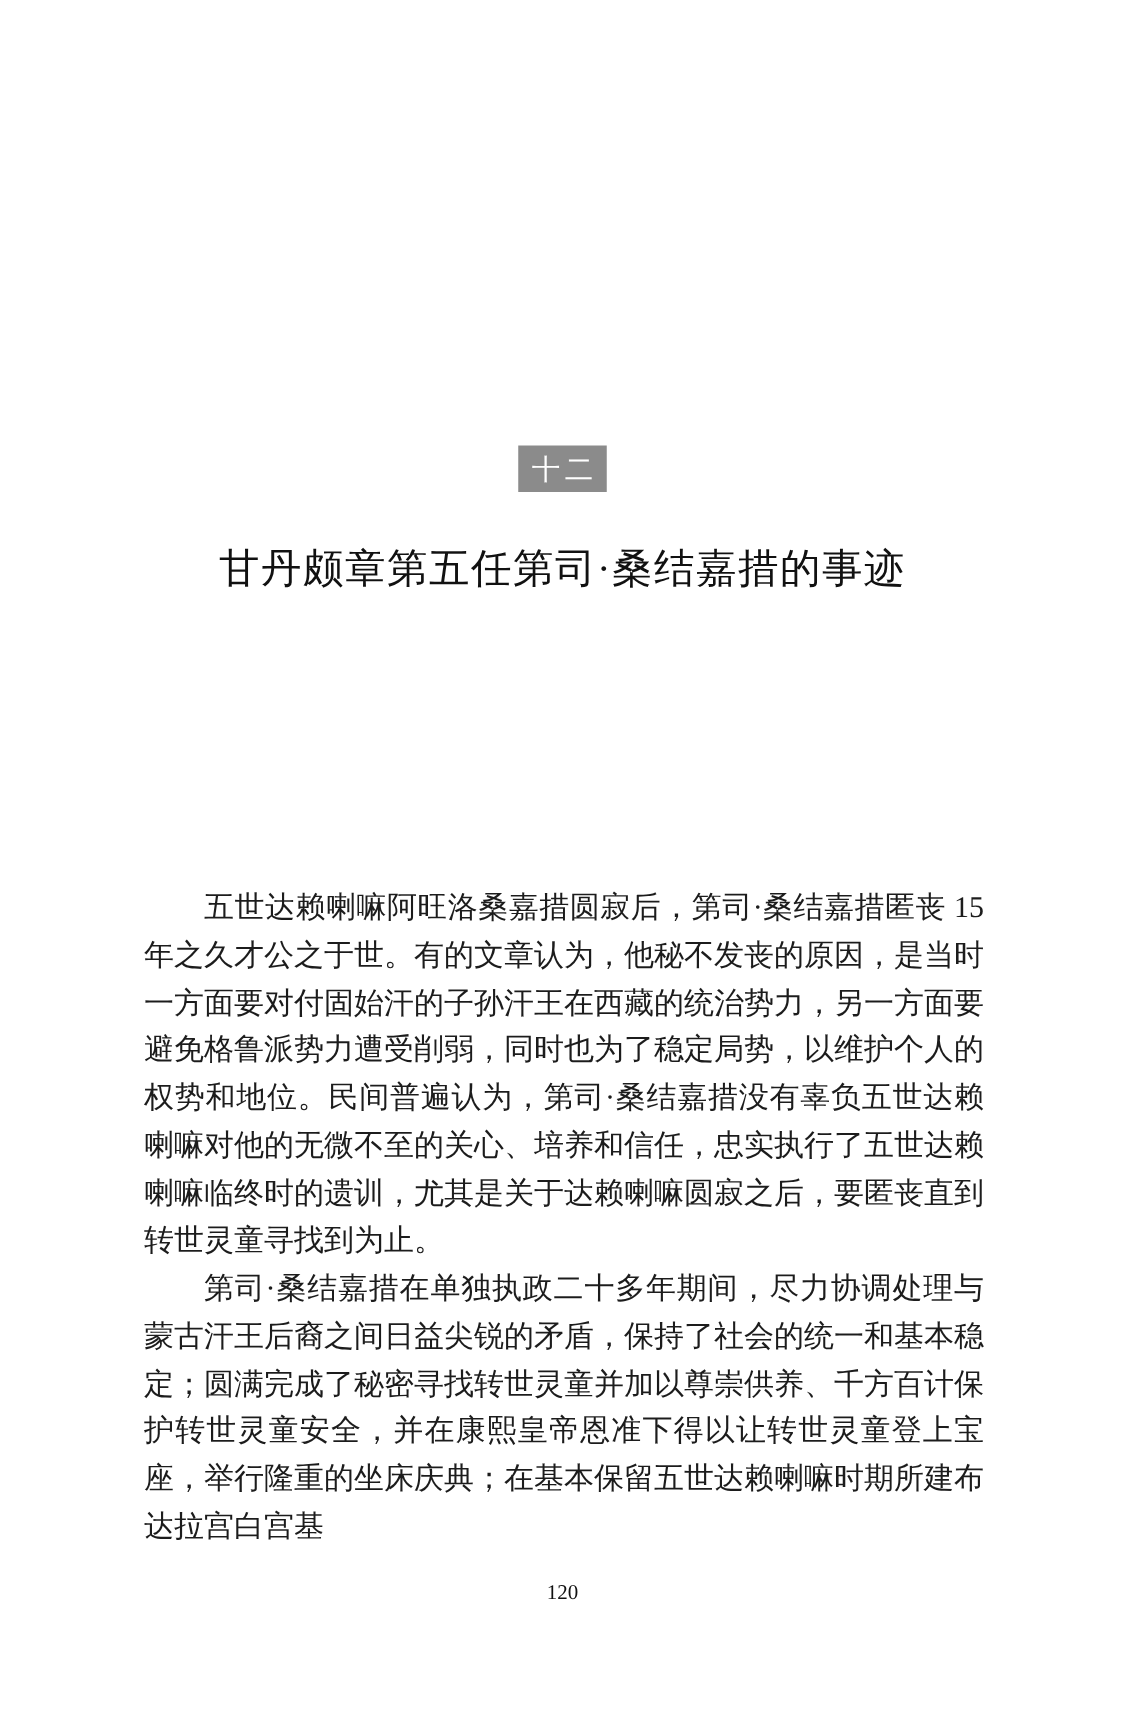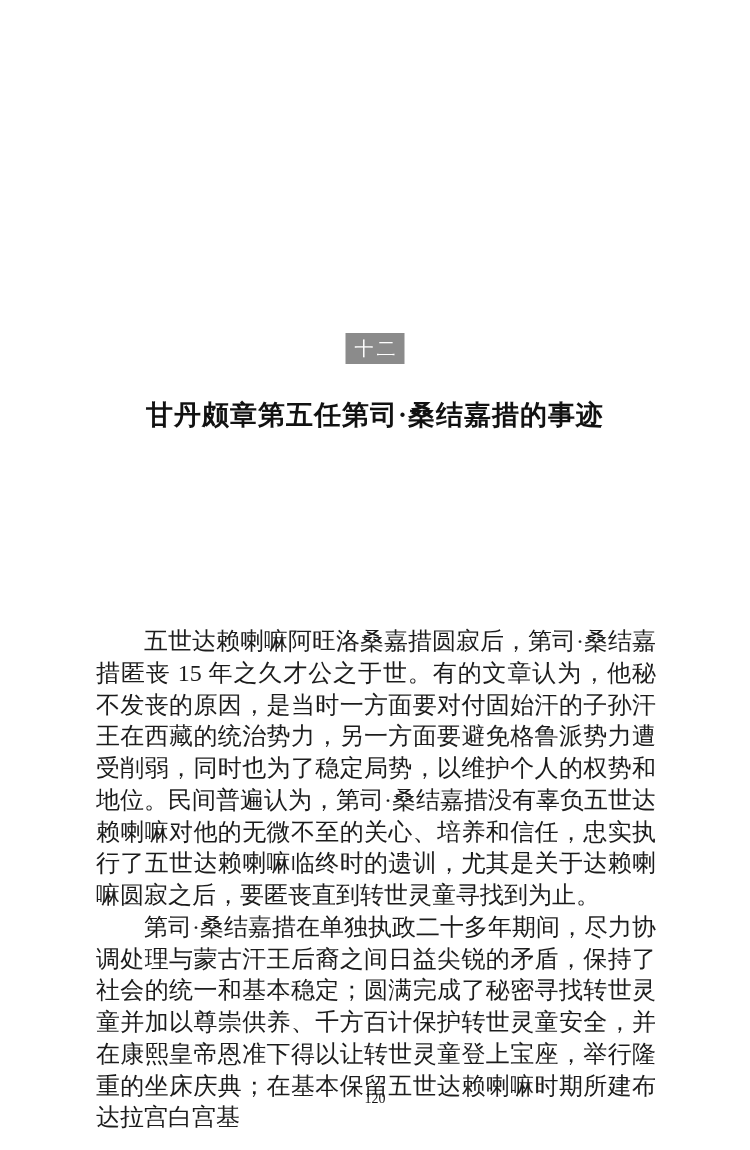--- a/index.html
+++ b/index.html
@@ -12,21 +12,20 @@
     background: #ffffff;
     font-family: "Liberation Serif", "DejaVu Serif", serif;
     color: #1c1c1c;
     position: relative;
     overflow: hidden;
   }
   .page {
     position: absolute;
     inset: 0;
     background: #ffffff;
-    margin-top: 36px;
   }
   .chapter-badge {
     position: absolute;
     top: 297px;
     left: 50%;
     transform: translateX(-50%);
     min-width: 55px;
     height: 31px;
     background: #8b8b8b;
     color: #ffffff;
@@ -38,31 +37,31 @@
     padding: 0 6px 0 9px;
     box-sizing: border-box;
   }
   .chapter-title {
     position: absolute;
     top: 342px;
     left: 0;
     width: 100%;
     text-align: center;
     font-size: 27px;
-    font-weight: bold;
+    font-weight: normal;
     color: #111111;
     letter-spacing: 1px;
     line-height: 38px;
   }
   .body-text {
     position: absolute;
     top: 590px;
     left: 96px;
     width: 560px;
-    font-size: 24px;
+    font-size: 20px;
     line-height: 31.75px;
     text-align: justify;
     color: #1c1c1c;
   }
   .body-text p {
     margin: 0;
     text-indent: 2em;
   }
   .page-number {
     position: absolute;

